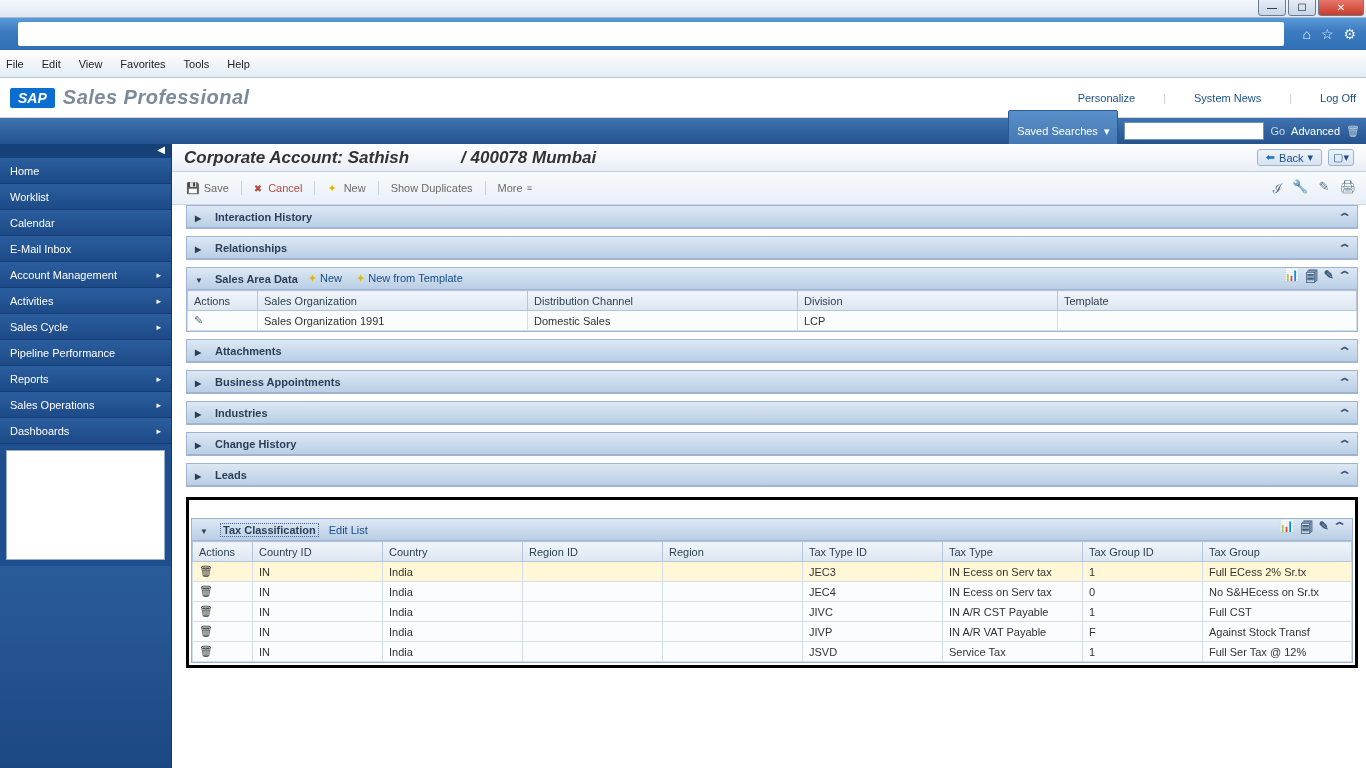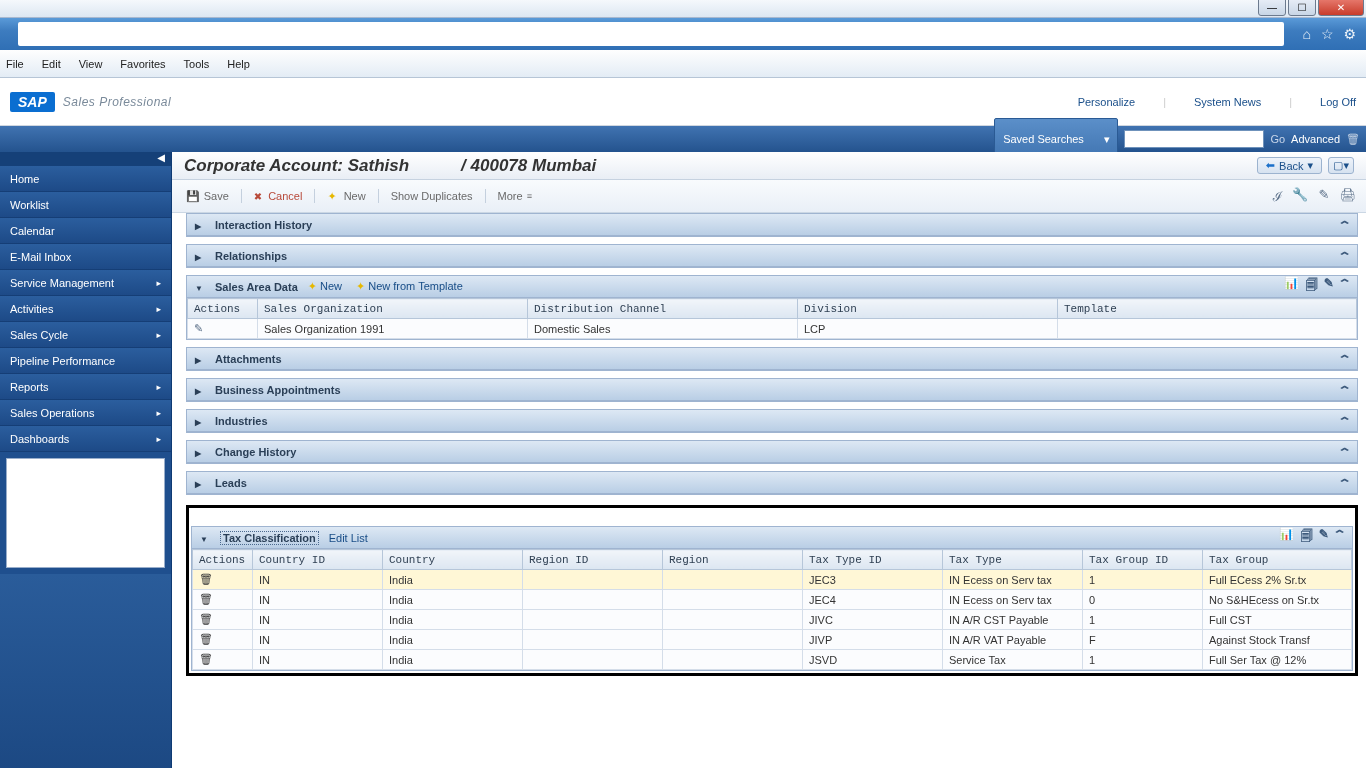--- a/index.html
+++ b/index.html
@@ -16,30 +16,30 @@
 
 .browser-bar { height: 32px; background: linear-gradient(to bottom, #5a9ad8, #3d7cbf 40%, #2f6fb5); display:flex; align-items:center; justify-content:flex-end; padding: 0 10px; color:#fff; }
 .browser-bar .bicon { margin-left:10px; font-size:14px; opacity:.9; }
 .addr-area { flex:1; height:24px; margin: 0 8px; background:#fff; border-radius:2px; }
 
 
 .menu-bar { height: 28px; background: linear-gradient(to bottom,#fefefe,#e3ecf5); border-bottom:1px solid #b6c5d6; display:flex; align-items:center; padding:0 6px; gap: 18px; color:#222; }
 .menu-bar .mitem { cursor:default; }
 
 
-.sap-header { height: 48px; background: #fff; border-bottom:1px solid #d0d7e0; display:flex; align-items:center; padding:0 10px; }
+.sap-header { height: 40px; background: #fff; border-bottom:1px solid #d0d7e0; display:flex; align-items:center; padding:0 10px; }
 .sap-logo { background:#0a6ed1; color:#fff; font-weight:bold; font-style:italic; padding:2px 8px; font-size:14px; border-radius:2px; margin-right:8px; }
-.sap-title { color:#7a8a9a; font-size:12px; font-weight:normal; font-style:italic; letter-spacing:.5px; }
+.sap-title { color:#7a8a9a; font-size:20px; font-weight:bold; font-style:italic; letter-spacing:.5px; }
 .sap-header .hdr-links { margin-left:auto; display:flex; gap:28px; color:#1a4f8a; }
 .sap-header .hdr-links span { cursor:pointer; }
 .sap-header .sep { color:#ccc; }
 
 
 .search-bar { height:26px; background: linear-gradient(to bottom,#4073b1,#24538e); display:flex; align-items:center; justify-content:flex-end; padding:0 6px; gap:6px; color:#fff; }
-.saved-btn { background: linear-gradient(to bottom,#5b8fc9,#3f73b0); border:1px solid #2a5a94; padding:14px 8px; border-radius:2px; display:flex; align-items:center; gap:20px; }
+.saved-btn { background: linear-gradient(to bottom,#5b8fc9,#3f73b0); border:1px solid #2a5a94; padding:14px 8px; border-radius:2px; display:flex; align-items:center; gap:6px; }
 .search-input { width:140px; height:18px; background:#fff; border:1px solid #6f92bb; }
 .go-link { color:#c8d6ea; }
 .adv-link { color:#fff; }
 
 
 .main { display:flex; height: calc(768px - 18px - 32px - 22px - 36px - 26px); }
 
 
 .leftnav { width:172px; background: #1f4f8e; color:#fff; display:flex; flex-direction:column; border-right:1px solid #0e3a73; }
 .leftnav-collapse { height:14px; background:#154078; text-align:right; padding-right:6px; font-size:10px; }
@@ -79,21 +79,21 @@
 .panel-hd .arrow { width:10px; display:inline-block; }
 .panel-hd .arrow.right::before { content:"▶"; font-size:8px; }
 .panel-hd .arrow.down::before { content:"▼"; font-size:8px; }
 .panel-hd .hd-actions { margin-left:auto; display:flex; gap:6px; color:#3d5a7c; font-size:12px; }
 .panel-hd .sub-links { display:flex; gap:14px; font-weight:normal; color:#184d87; }
 .panel-hd .sub-links .nic::before { content:"✦"; color:#e6b800; margin-right:3px; }
 .collapse-ic::before { content:"⌃"; font-size:11px; display:inline-block; transform:scaleX(1.6); }
 
 
 .tbl { width:100%; border-collapse:collapse; }
-.tbl th { background: linear-gradient(to bottom,#f1f5fa,#dce6f1); border:1px solid #b6c6d9; text-align:left; font-weight:normal; color:#2e3f52; padding:3px 6px; height:20px;font-family:Liberation Mono, monospace; }
+.tbl th { background: linear-gradient(to bottom,#f1f5fa,#dce6f1); border:1px solid #b6c6d9; text-align:left; font-weight:normal; color:#2e3f52; padding:3px 6px; height:20px; }
 .tbl td { border:1px solid #d4dde9; padding:3px 6px; height:20px; color:#333; background:#fbfcfe; }
 .tbl tr.highlight td { background:#fff7d6; }
 .row-icon { width:14px; text-align:center; }
 .row-icon.edit::before { content:"✎"; color:#5e728a; }
 .row-icon.trash::before { content:"🗑"; font-size:11px; filter:grayscale(.4); }
 
 
 .framed { border:3px solid #000; padding:2px; margin-top:10px; }
 
 </style>
@@ -158,21 +158,21 @@
         <div class="nav-item">
           <span>Worklist</span>
         </div>
         <div class="nav-item">
           <span>Calendar</span>
         </div>
         <div class="nav-item">
           <span>E-Mail Inbox</span>
         </div>
         <div class="nav-item sub">
-          <span>Service Management</span>
+          <span>Account Management</span>
         </div>
         <div class="nav-item sub">
           <span>Activities</span>
         </div>
         <div class="nav-item sub">
           <span>Sales Cycle</span>
         </div>
         <div class="nav-item">
           <span>Pipeline Performance</span>
         </div>

